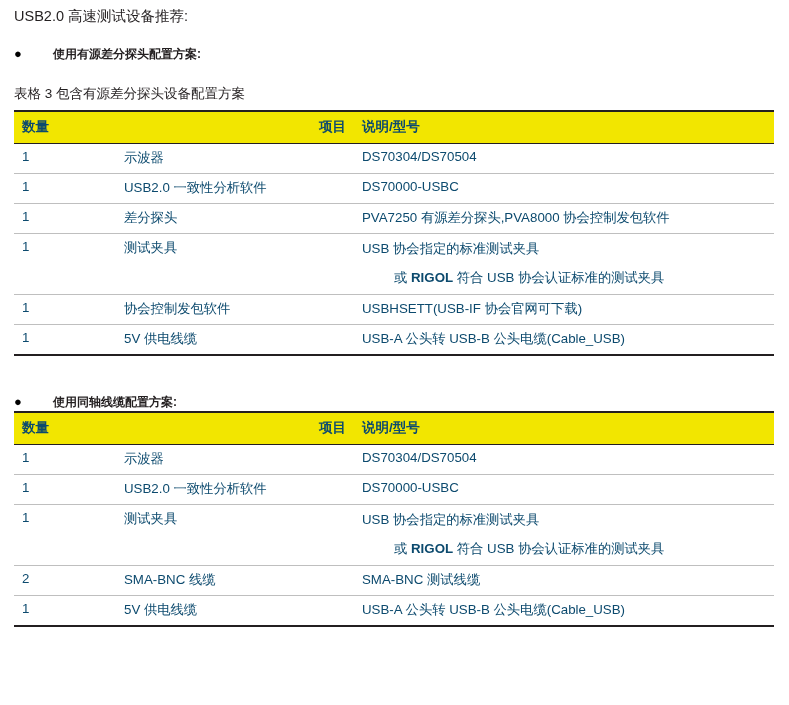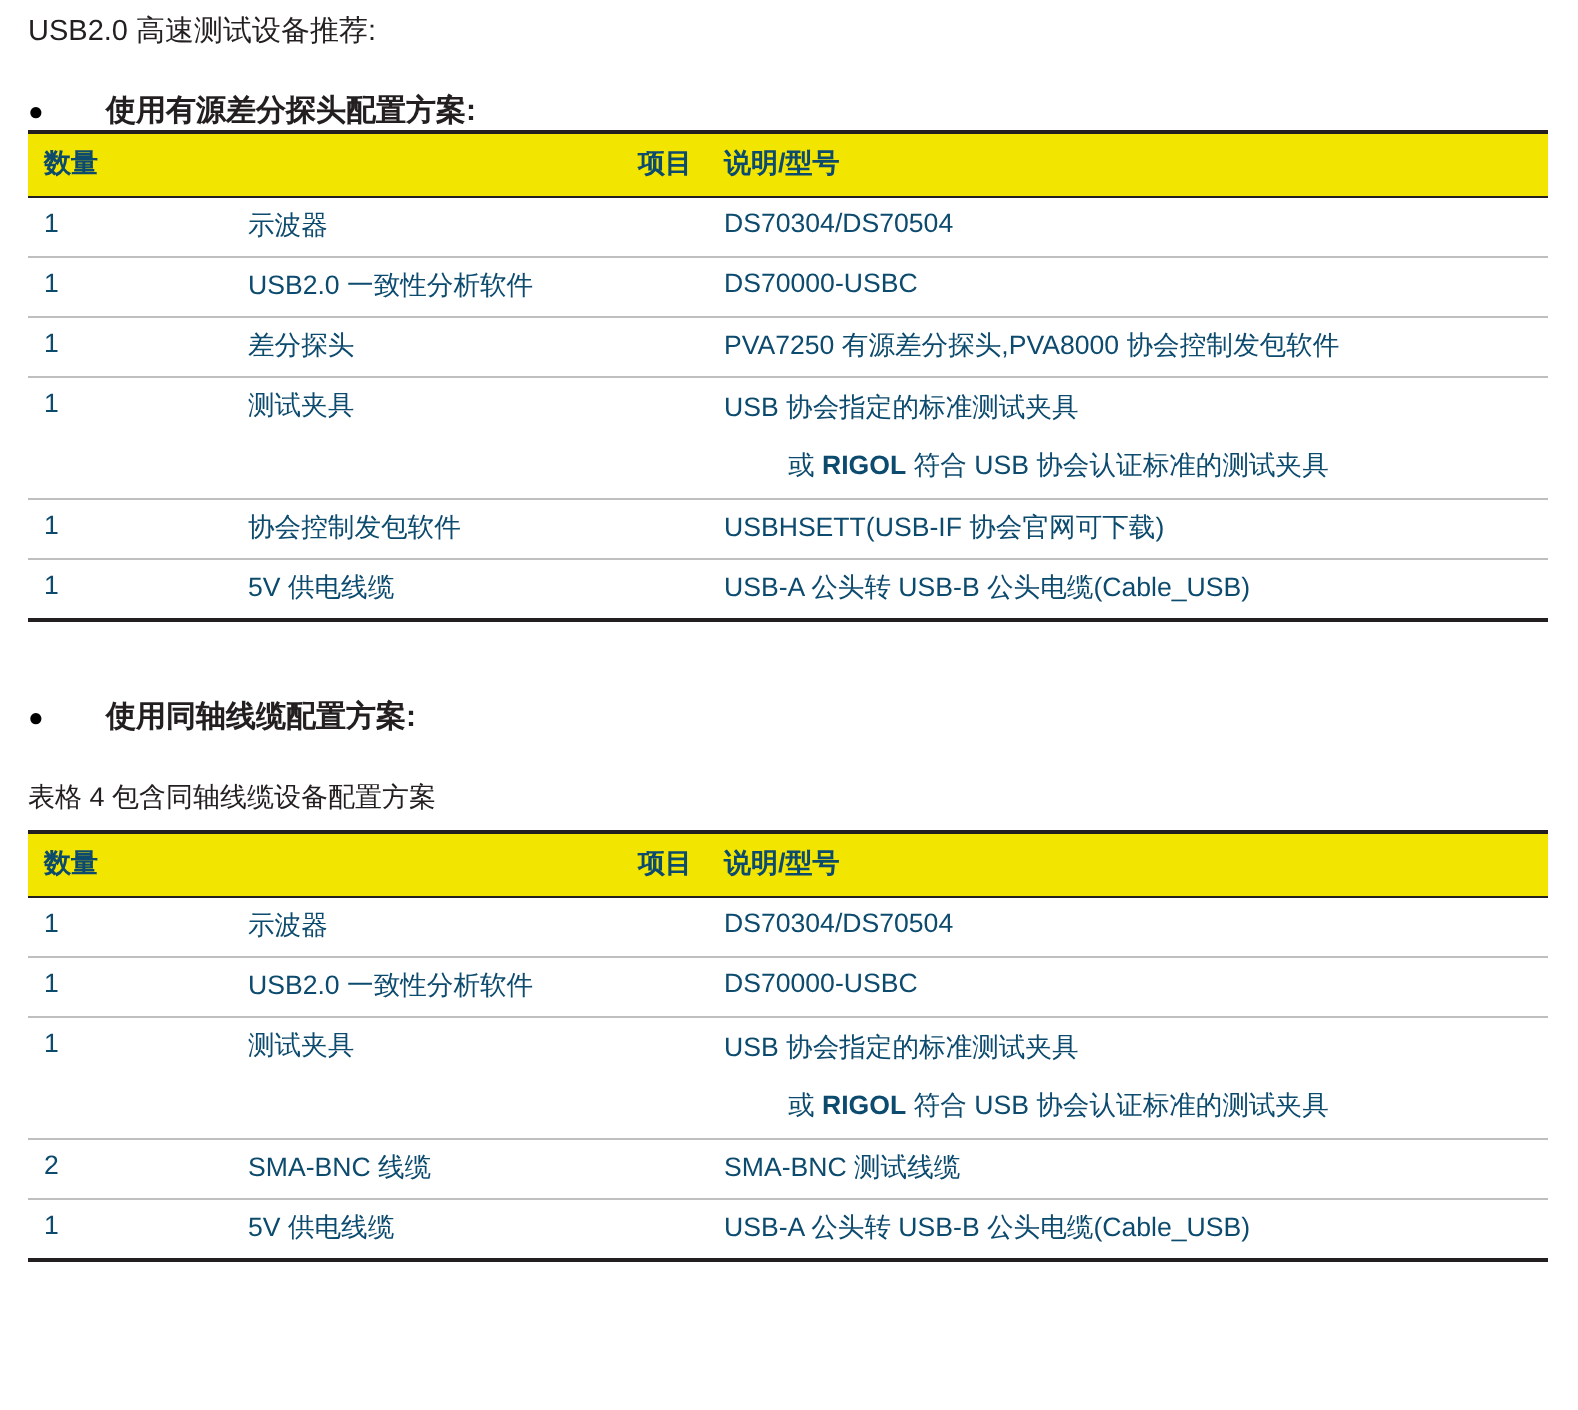--- a/index.html
+++ b/index.html
@@ -35,21 +35,21 @@
   }
   .bullet-dot {
     width: 14px;
     font-size: 13px;
     line-height: 1;
     color: #000;
     flex: 0 0 auto;
     text-align: left;
   }
   .bullet-text {
-    font-size: 15px;
+    font-size: 12px;
     font-weight: bold;
     color: #231f20;
     padding-left: 25px;
   }
   .table-caption {
     font-size: 13.5px;
     color: #231f20;
     padding-left: 14px;
     margin-top: 22px;
     margin-bottom: 7px;
@@ -103,20 +103,21 @@
 
 <div class="page">
 
   <div class="intro-line">USB2.0 高速测试设备推荐:</div>
 
   <div class="bullet-row">
     <span class="bullet-dot">●</span>
     <span class="bullet-text">使用有源差分探头配置方案:</span>
   </div>
 
+  <div class="table-caption">表格 3 包含有源差分探头设备配置方案</div>
 
   <table class="cfg">
     <thead>
       <tr>
         <th class="col-qty">数量</th>
         <th class="col-item">项目</th>
         <th class="col-desc">说明/型号</th>
       </tr>
     </thead>
     <tbody>
@@ -158,21 +159,20 @@
     </tbody>
   </table>
 
   <div class="spacer-block"></div>
 
   <div class="bullet-row">
     <span class="bullet-dot">●</span>
     <span class="bullet-text">使用同轴线缆配置方案:</span>
   </div>
 
-  <div class="table-caption">表格 4 包含同轴线缆设备配置方案</div>
 
   <table class="cfg">
     <thead>
       <tr>
         <th class="col-qty">数量</th>
         <th class="col-item">项目</th>
         <th class="col-desc">说明/型号</th>
       </tr>
     </thead>
     <tbody>

